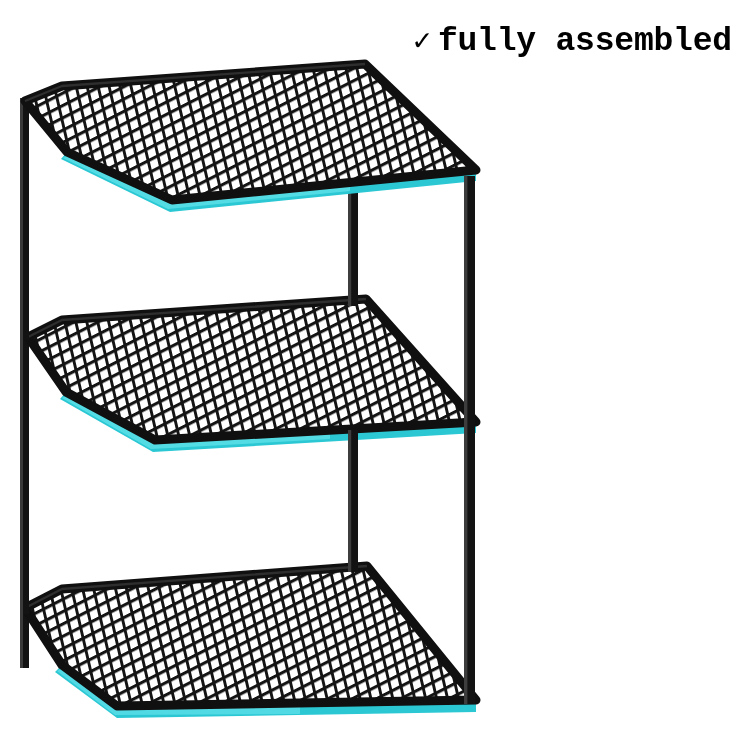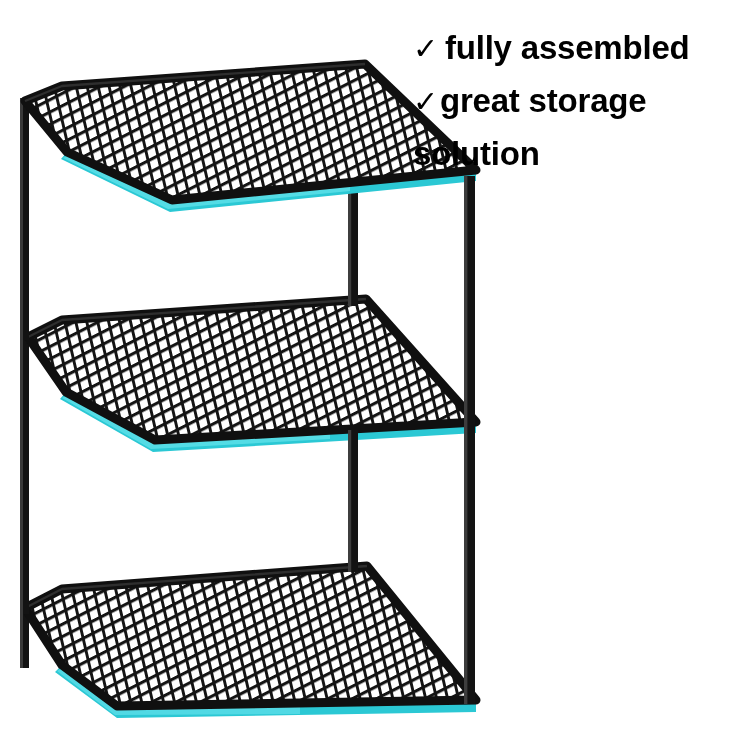--- a/index.html
+++ b/index.html
@@ -18,24 +18,24 @@
     left:413px;
     top:22px;
     width:340px;
     margin:0;
     padding:0;
     list-style:none;
   }
   .feature-item{
     display:block;
     color:#000000;
-    font-family:Liberation Sans, sans-serif;
+    font-family:Liberation Mono, monospace;
     font-weight:bold;
     font-size:33px;
-    line-height:52px;
+    line-height:40px;
     letter-spacing:-0.2px;
     white-space:normal;
   }
   .check-mark{
     display:inline-block;
     font-weight:normal;
     font-size:30px;
     margin-right:7px;
     vertical-align:baseline;
   }
@@ -144,18 +144,15 @@
       <rect x="20" y="150" width="3" height="190" fill="#3a3a3a"></rect>
       <rect x="20" y="386" width="9" height="228" fill="#131313"></rect>
       <rect x="20" y="386" width="3" height="228" fill="#3a3a3a"></rect>
     </g>
   </svg>
 
   <ul class="feature-list">
     <li class="feature-item first">
       <span class="check-mark">✓</span><span class="feature-text">fully assembled</span>
     </li>
-    <li class="feature-item second">
-      <span class="check-mark">✓</span><span class="feature-text">great storage solution</span>
-    </li>
   </ul>
 
 </div>
 
 </body></html>

